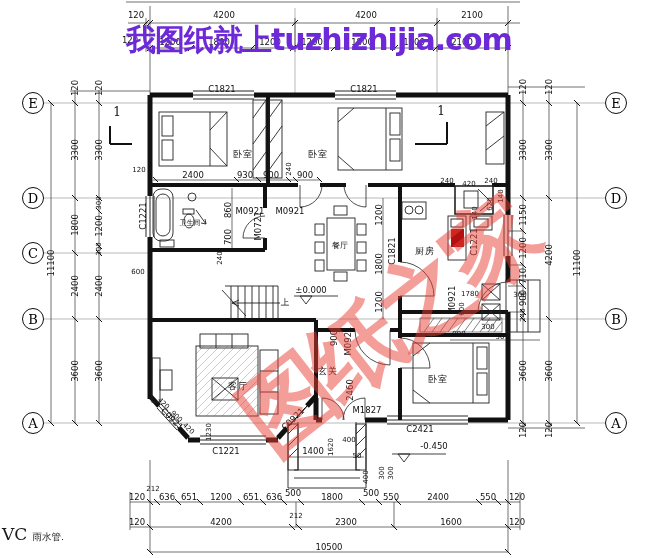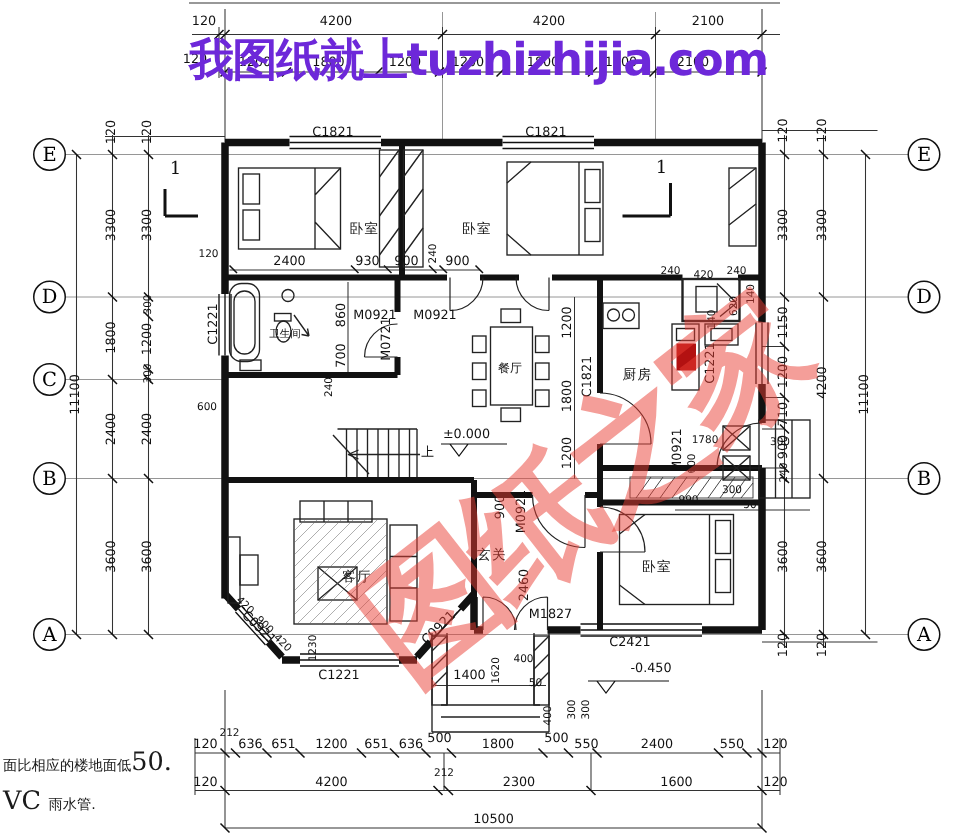--- a/index.html
+++ b/index.html
@@ -391,23 +391,20 @@
 <span class="lb sm" style="left:349px;top:440px;">400</span>
 <span class="lb sm" style="left:357px;top:456px;">50</span>
 <span class="lb v sm" style="left:366px;top:477px;">400</span>
 <span class="lb v sm" style="left:382px;top:473px;">300</span>
 <span class="lb v sm" style="left:391px;top:473px;">300</span>
 <span class="lb d45 sm" style="left:163px;top:404px;">420</span>
 <span class="lb d45 sm" style="left:176px;top:417px;">900</span>
 <span class="lb d45 sm" style="left:188px;top:429px;">420</span>
 <span class="lb v sm" style="left:209px;top:432px;">1230</span>
 
-<div class="note" style="left:2px;top:498px;">
-  <span class="smtx">面比相应的楼地面低</span><span class="big">50.</span>
-</div>
 <div class="note" style="left:2px;top:524px;">
   <span class="big">VC</span> <span class="smtx">雨水管.</span>
 </div>
 
 <div class="wm-top">我图纸就上tuzhizhijia.com</div>
 <div class="wm-center">图纸之家</div>
 
 </div>
 
 </body></html>

